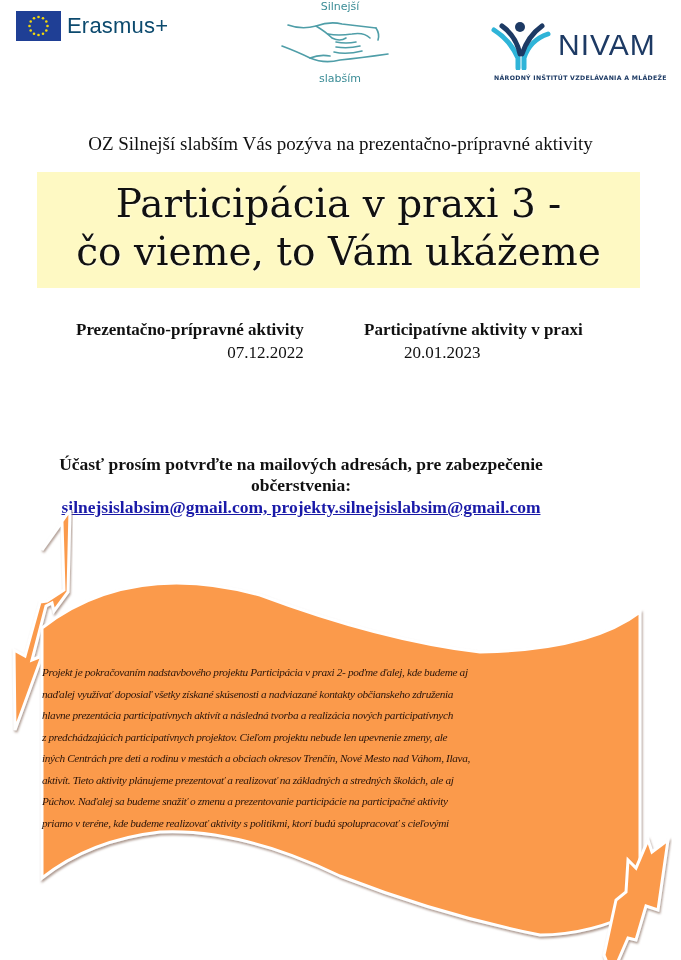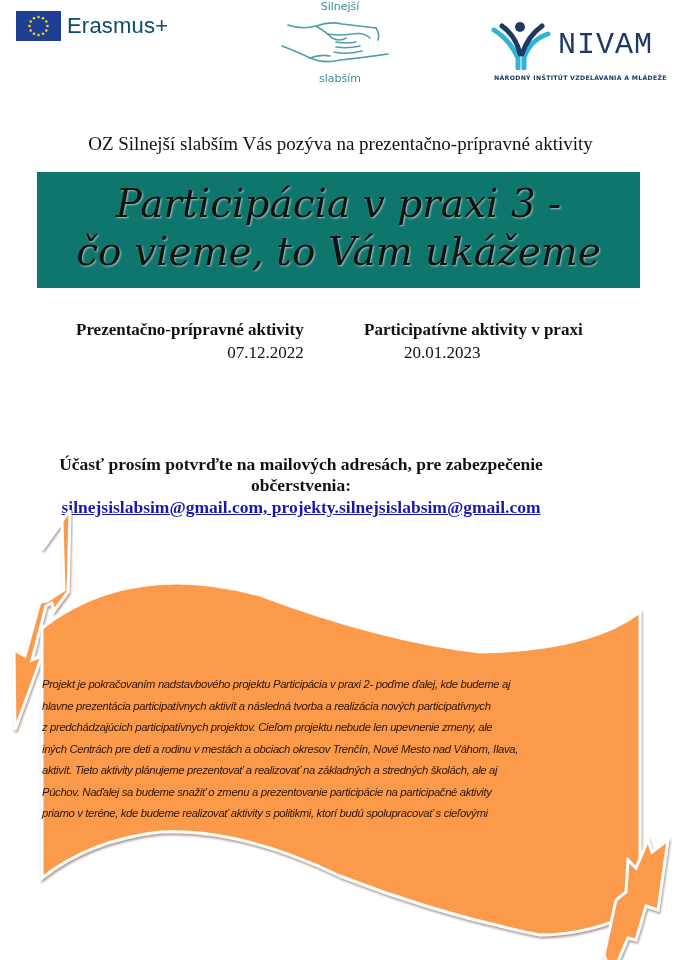--- a/index.html
+++ b/index.html
@@ -14,49 +14,49 @@
     #eu-flag { width:45px; height:30px; background:#1f3f95; position:relative; }
     #eu-flag svg { position:absolute; left:0; top:0; }
     #erasmus-text { font-family:"Liberation Sans", sans-serif; font-size:22px; color:#0c4a6e; margin-left:6px; letter-spacing:0.2px; }
 
     
     #silnejsi-logo { left:280px; top:0px; width:120px; height:88px; }
     .logo-word { position:absolute; font-family:"DejaVu Sans", sans-serif; font-size:11px; color:#3a8c96; width:100%; text-align:center; }
 
     
     #nivam { left:488px; top:14px; width:180px; height:70px; }
-    #nivam-name { position:absolute; left:70px; top:14px; font-family:Liberation Mono, monospace; font-size:30px; color:#1d3a64; letter-spacing:1px; }
+    #nivam-name { position:absolute; left:70px; top:14px; font-family:Liberation Sans, sans-serif; font-size:30px; color:#1d3a64; letter-spacing:1px; }
     #nivam-sub { position:absolute; left:6px; top:60px; font-family:"DejaVu Sans", sans-serif; font-size:6.2px; color:#1d3a64; letter-spacing:0.3px; white-space:nowrap; font-weight:bold; }
 
     #invite-line { left:0; top:133px; width:681px; text-align:center; font-size:19px; }
 
     #title-banner {
-      left:37px; top:172px; width:603px; height:116px; background:#0f766e;
-      text-align:center; font-family:"DejaVu Serif", serif; font-style:italic;
+      left:37px; top:172px; width:603px; height:116px; background:#fef9c3;
+      text-align:center; font-family:"DejaVu Serif", serif; 
       font-size:39px; line-height:48px; padding-top:8px; box-sizing:border-box;
       color:#111; text-shadow:1px 1px 2px rgba(255,255,255,0.6);
     }
     #title-banner div { white-space:nowrap; }
 
     .dates-col { top:320px; font-size:17px; }
     .dates-col .label { font-weight:bold; }
     #col-left { left:76px;text-align:right; }
     #col-left .date { margin-left:3px; margin-top:3px; }
     #col-right { left:364px; }
     #col-right .date { margin-left:40px; margin-top:3px; }
 
     #rsvp { left:0; top:454px; width:602px; text-align:center; font-size:17.5px; font-weight:bold; line-height:21px; }
     #emails { display:block; color:#1a1aa8; text-decoration:underline; margin-top:1px; }
 
     #orange-shape { left:0; top:510px; width:681px; height:450px; }
 
     #body-text {
       left:42px; top:662px; width:600px;
-      font-family:Liberation Sans, sans-serif; font-style:italic; font-size:11.3px;
-      line-height:21.5px; color:#2b1409; letter-spacing:-0.35px;margin-top:12px;
+      font-family:Liberation Serif, serif; font-style:italic; font-size:11.3px;
+      line-height:21.5px; color:#2b1409; letter-spacing:-0.35px;
     }
     #body-text div { white-space:nowrap; }
   </style>
 </head>
 <body>
 
 <div id="erasmus" class="abs">
   <div id="eu-flag">
     <svg width="45" height="30" viewBox="0 0 45 30">
       <g fill="#f5d90a">
@@ -145,19 +145,20 @@
     <path d="M42 628 Q130 560 260 595 Q380 640 480 652 Q590 650 640 612 L640 910 Q590 935 540 935 Q440 915 340 876 Q240 828 160 832 Q90 840 42 878 Z" fill="#fb9a4c" stroke="#ffffff" stroke-width="3"></path>
   </g>
 
   <g filter="url(#sh)">
     <path d="M668 840 L658 910 L646 906 L636 940 L628 938 L612 975 L604 955 L616 900 L626 892 L628 860 L636 868 L648 840 L652 852 Z" fill="#fb9a4c" stroke="#ffffff" stroke-width="3"></path>
   </g>
 </svg>
 
 <div id="body-text" class="abs">
   <div>Projekt je pokračovaním nadstavbového projektu Participácia v praxi 2- poďme ďalej, kde budeme aj</div>
+  <div>naďalej využívať doposiaľ všetky získané skúsenosti a nadviazané kontakty občianskeho združenia</div>
   <div>hlavne prezentácia participatívnych aktivít a následná tvorba a realizácia nových participatívnych</div>
   <div>z predchádzajúcich participatívnych projektov. Cieľom projektu nebude len upevnenie zmeny, ale</div>
   <div>iných Centrách pre deti a rodinu v mestách a obciach okresov Trenčín, Nové Mesto nad Váhom, Ilava,</div>
   <div>aktivít. Tieto aktivity plánujeme prezentovať a realizovať na základných a stredných školách, ale aj</div>
   <div>Púchov. Naďalej sa budeme snažiť o zmenu a prezentovanie participácie na participačné aktivity</div>
   <div>priamo v teréne, kde budeme realizovať aktivity s politikmi, ktorí budú spolupracovať s cieľovými</div>
 </div>
 
 </body></html>

